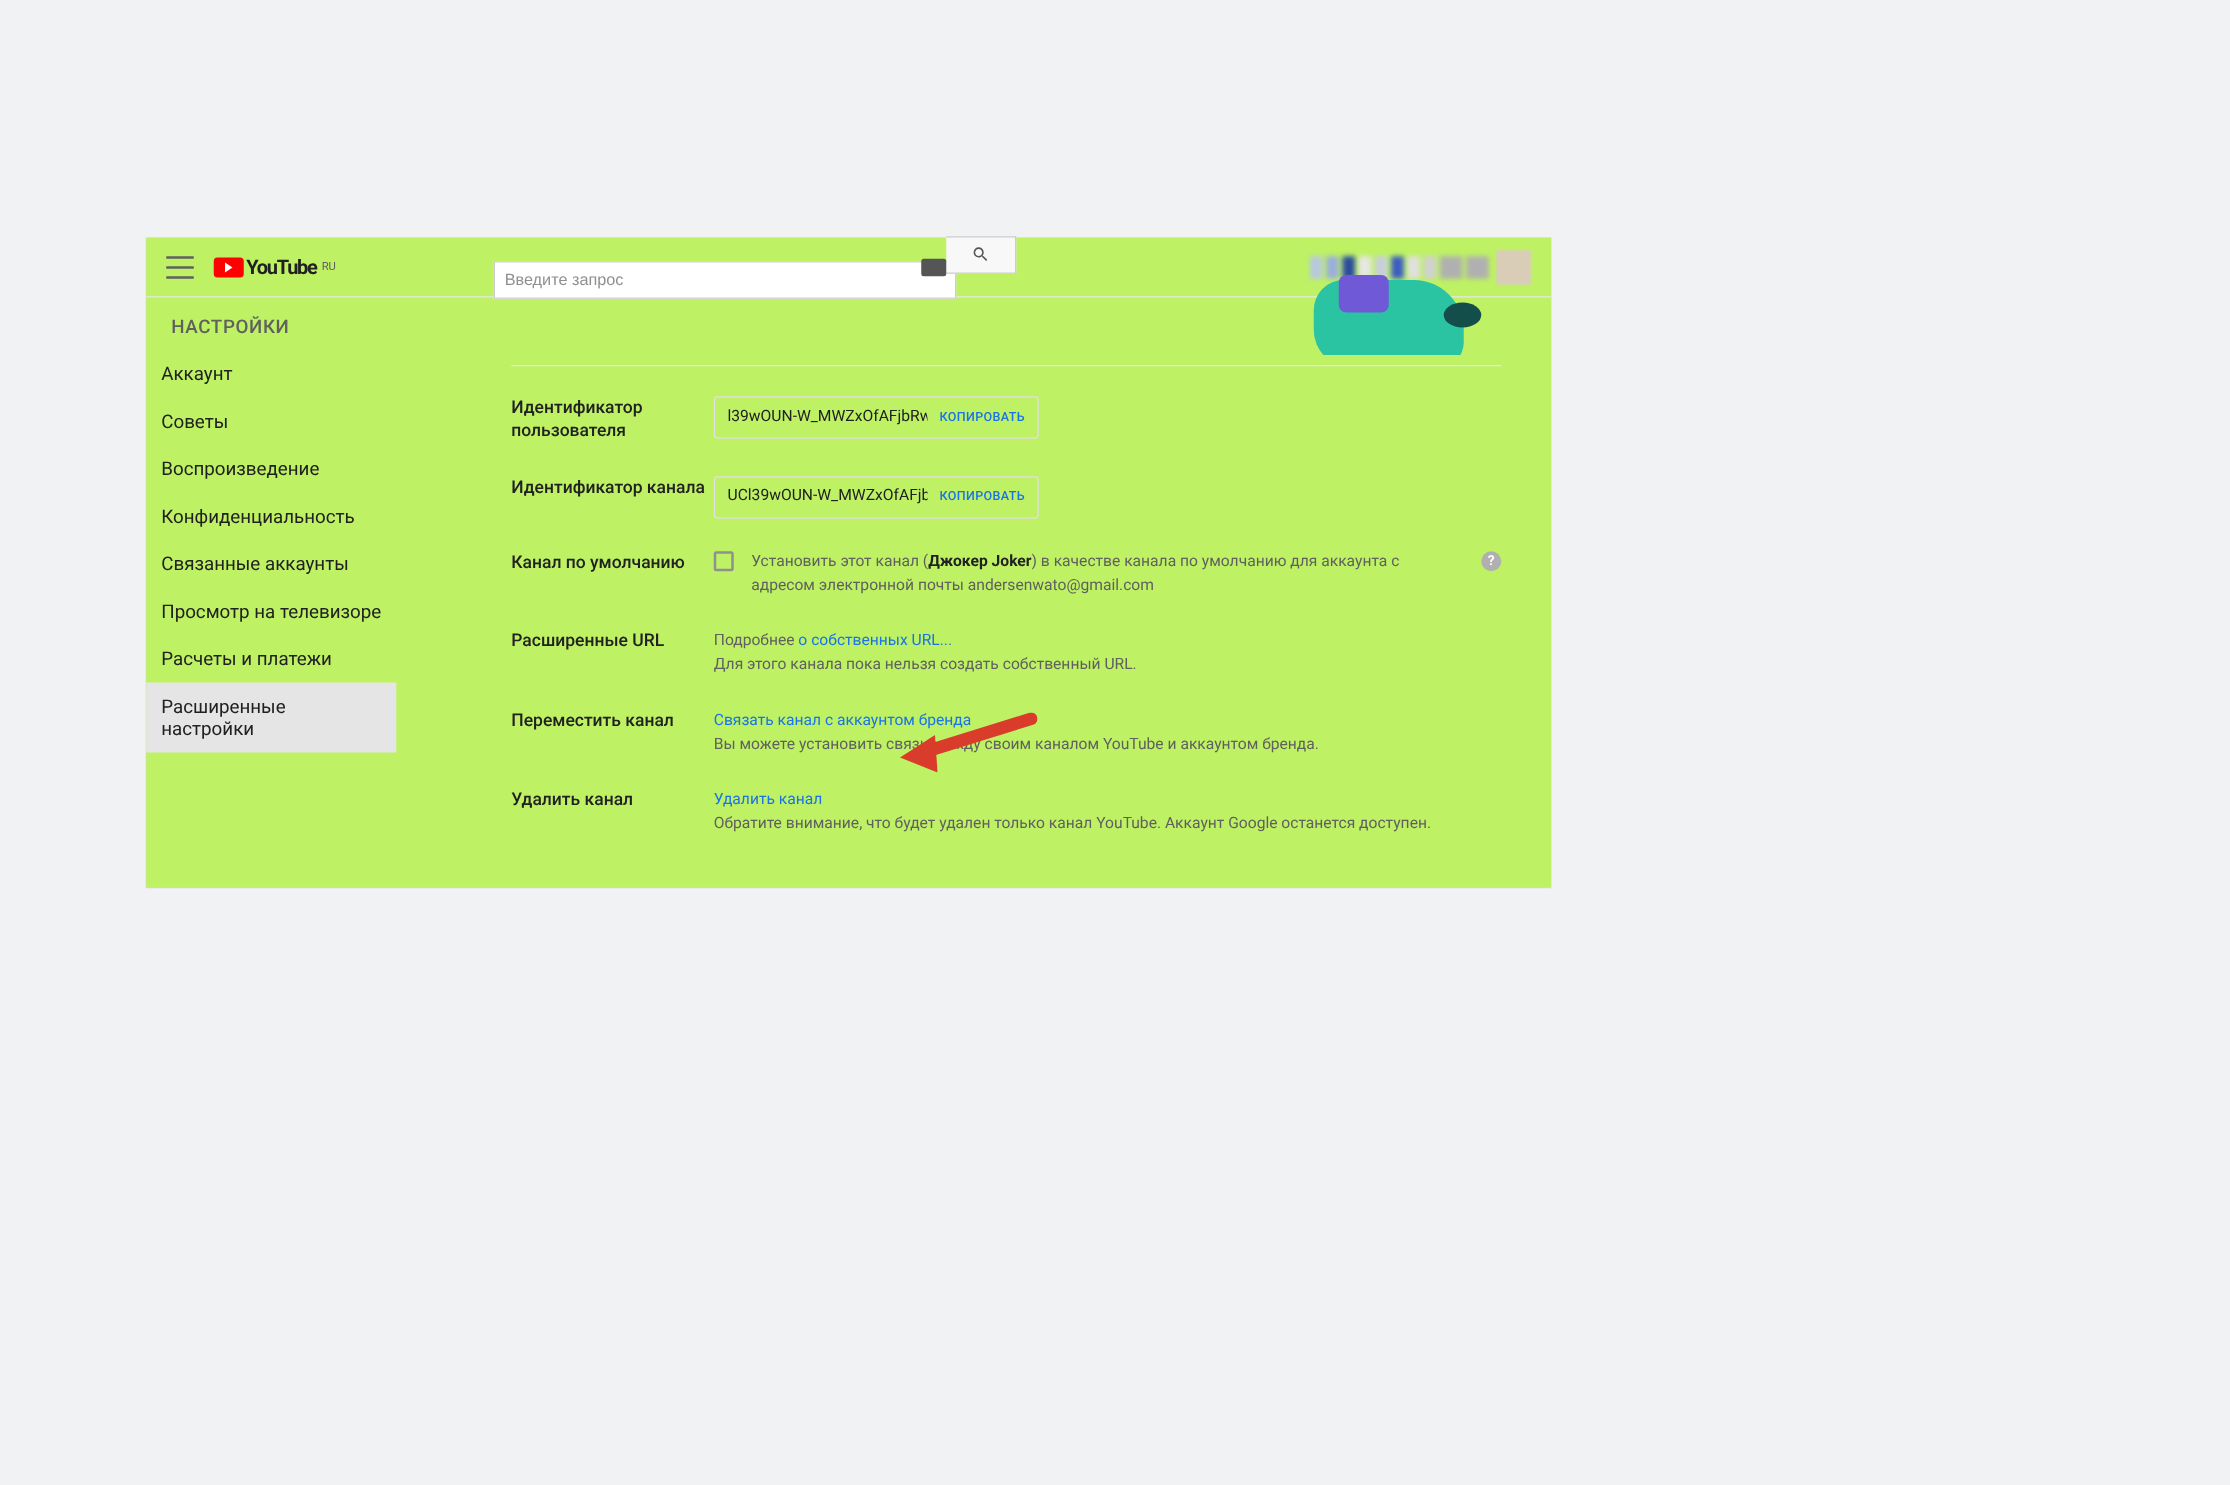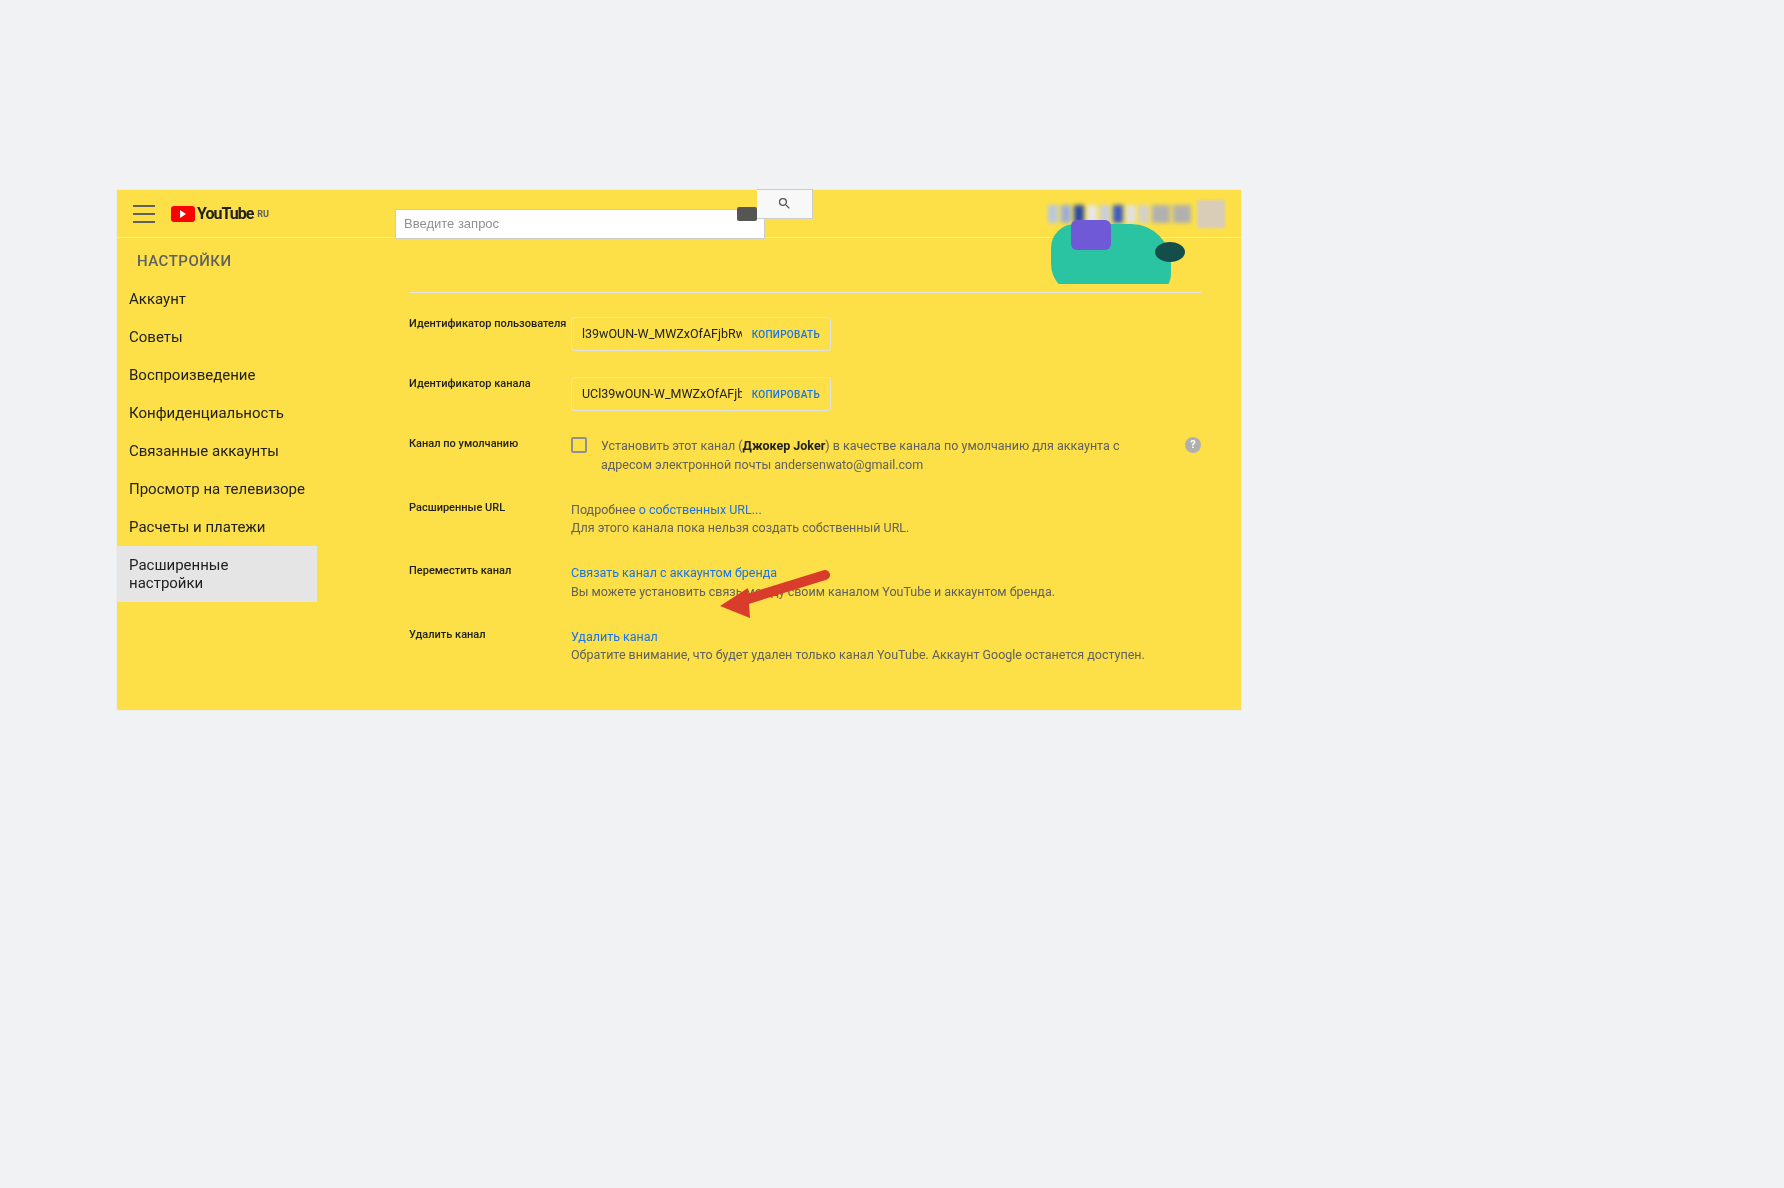--- a/index.html
+++ b/index.html
@@ -9,21 +9,21 @@
     width: 1784px;
     height: 1188px;
     overflow: hidden;
   }
   .viewport {
     position: absolute;
     left: 117px;
     top: 190px;
     width: 1124px;
     height: 520px;
-    background: #fde047;
+    background: #bef264;
     box-shadow: 0 0 1px rgba(0,0,0,0.15);
   }
 
   
   .topbar {
     height: 48px;
     border-bottom: 1px solid #e8e8e8;
     display: flex;
     align-items: center;
     padding: 0 16px;
@@ -31,21 +31,21 @@
   }
   .hamburger {
     width: 22px; height: 18px;
     display: flex; flex-direction: column; justify-content: space-between;
     cursor: pointer;
   }
   .hamburger span { height: 2px; background: #606060; }
   .logo { display: flex; align-items: center; gap: 2px; font-weight: 700; font-size: 16px; letter-spacing: -1px; color: #212121; }
   .logo .play { width: 24px; height: 16px; background:#ff0000; border-radius:3px; position:relative; }
   .logo .play::after { content:""; position:absolute; left:9px; top:4px; border-left:6px solid #fff; border-top:4px solid transparent; border-bottom:4px solid transparent; }
-  .logo sup { font-size: 9px; font-weight:700; color:#606060; margin-left:2px; letter-spacing:0; }
+  .logo sup { font-size: 9px; font-weight:400; color:#606060; margin-left:2px; letter-spacing:0; }
 
   .search-wrap { margin-left: 110px; display:flex; }
   .search-input {
     width: 370px; height: 30px;
     border: 1px solid #ccc;
     padding: 0 8px;
     font-size: 13px;
     color:#111;
     margin-top:20px;
   }
@@ -92,21 +92,21 @@
     width:200px; height:70px;
     overflow:hidden;
   }
   .hero-art .blob1 { position:absolute; right:40px; bottom:-10px; width:120px; height:70px; background:#2bc4a3; border-radius:24px 40px 20px 30px; }
   .hero-art .blob2 { position:absolute; right:100px; top:6px; width:40px; height:30px; background:#6f59d6; border-radius:6px; }
   .hero-art .blob3 { position:absolute; right:26px; top:28px; width:30px; height:20px; background:#134e4a; border-radius:50%; }
 
   hr.divider { border:none; border-top:1px solid #e6e6e6; margin:44px 0 24px; }
 
   .row { display:flex; align-items:flex-start; margin-bottom:26px; }
-  .row .label { width:162px; flex:0 0 162px; font-size:11px; font-weight:500; color:#212121; line-height:1.35; }
+  .row .label { width:162px; flex:0 0 162px; font-size:14px; font-weight:500; color:#212121; line-height:1.35; }
   .row .value { flex:1; font-size:12.5px; color:#606060; line-height:1.5; }
 
   .id-box {
     display:inline-flex; align-items:center;
     border:1px solid #e0e0e0; border-radius:3px;
     height:34px;
     width:260px;
     padding:0 10px;
     color:#212121;
   }

